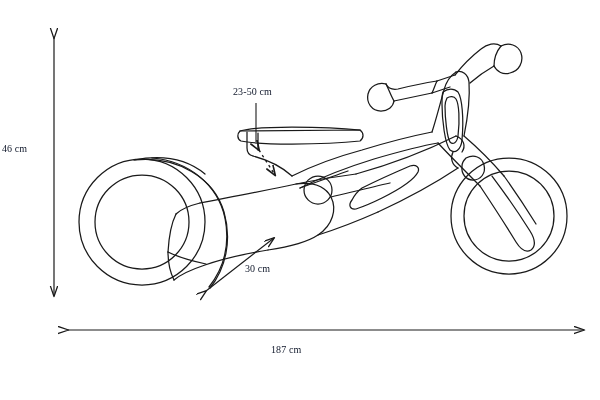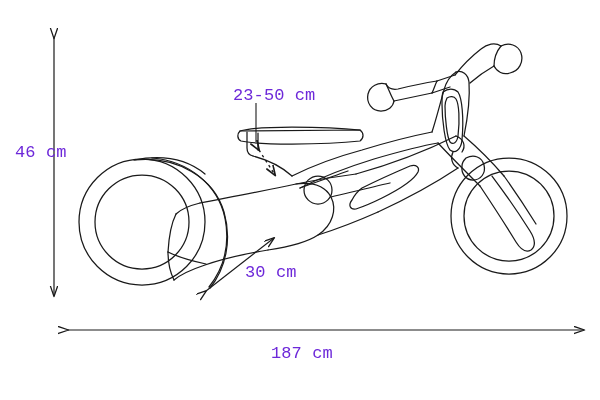--- a/index.html
+++ b/index.html
@@ -17,27 +17,27 @@
   }
   #drawing {
     position: absolute;
     left: 0;
     top: 0;
     width: 600px;
     height: 400px;
   }
   .dim-label {
     position: absolute;
-    font-family: Liberation Mono, monospace;
-    font-size: 17px;
-    color: #6d28d9;
+    font-family: Liberation Serif, serif;
+    font-size: 10px;
+    color: #0f172a;
     white-space: nowrap;
     letter-spacing: 0.1px;
   }
-  #label-height   { left: 15px;  top: 143px; }
+  #label-height   { left: 2px;  top: 143px; }
   #label-seat     { left: 233px; top: 86px;  }
   #label-wheelbase{ left: 245px; top: 263px; }
   #label-length   { left: 271px; top: 344px; }
 </style>
 </head>
 <body>
 
 <div id="canvas">
 
   <svg id="drawing" viewBox="0 0 600 400" xmlns="http://www.w3.org/2000/svg">

